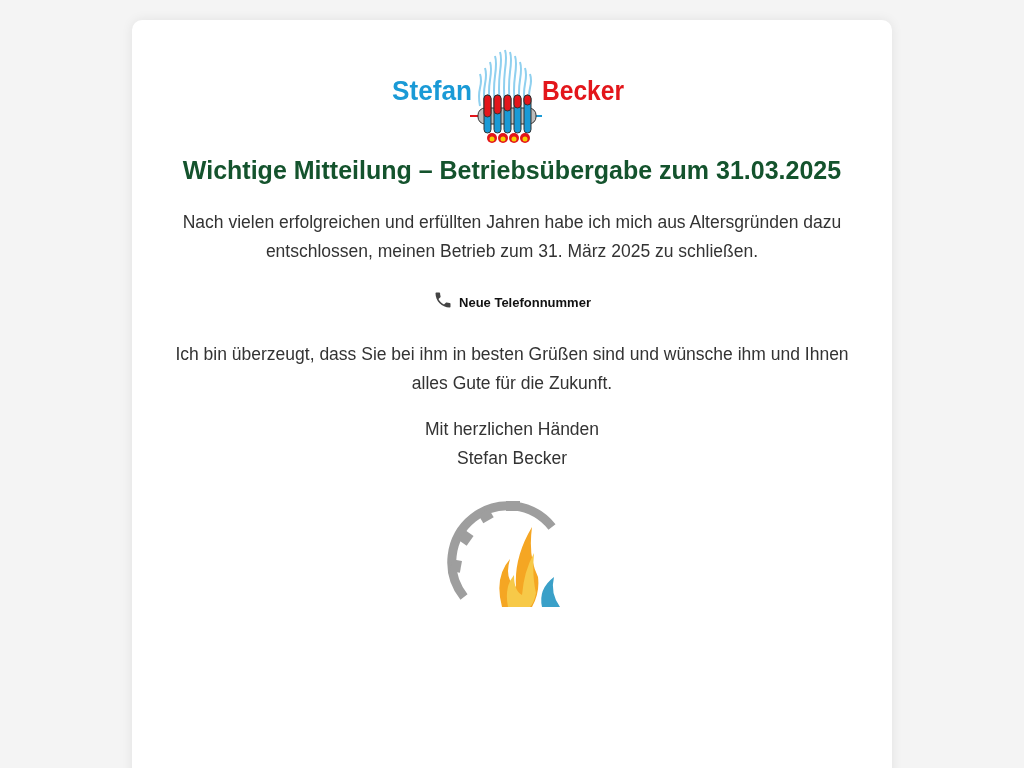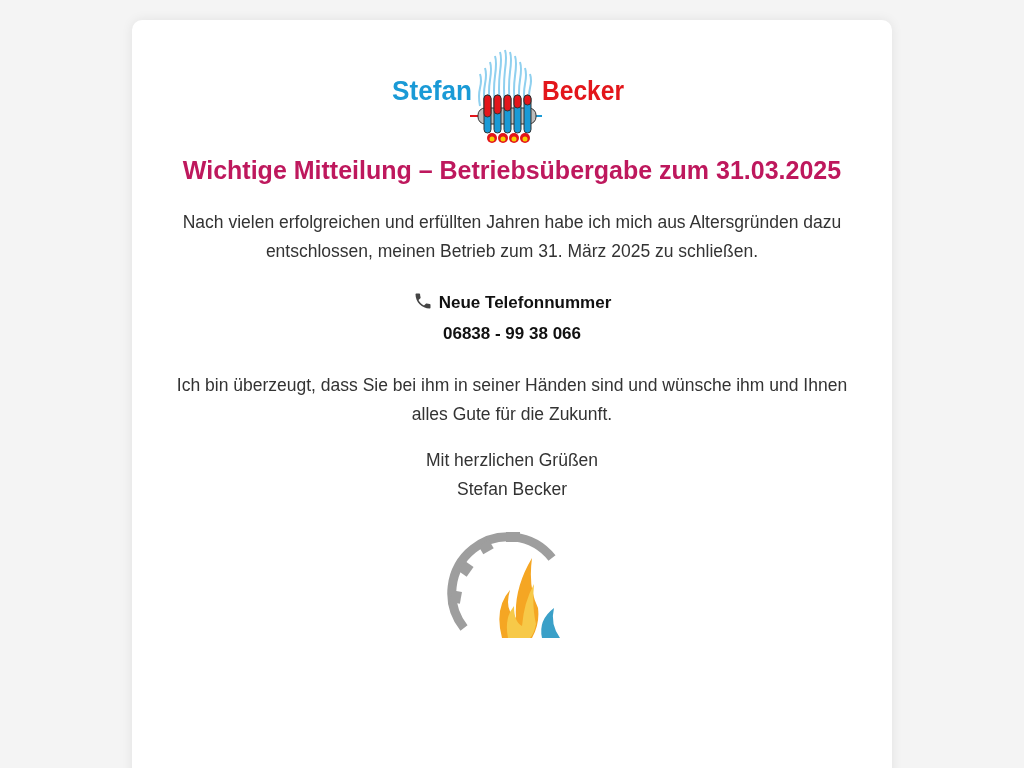--- a/index.html
+++ b/index.html
@@ -28,34 +28,34 @@
     .logo {
       display: block;
       margin: 0 auto;
       width: 240px;
       height: 96px;
     }
     h1 {
       margin: 10px 0 22px 0;
       font-size: 25px;
       font-weight: bold;
-      color: #be185d;
+      color: #14532d;
       line-height: 32px;
     }
     p {
       margin: 8px 0 16px 0;
       font-size: 17.5px;
       line-height: 28.5px;
       color: #333333;
     }
     .phone-block {
       margin: 22px 0 22px 0;
       color: #111111;
       font-weight: bold;
-      font-size: 17px;
+      font-size: 13px;
       line-height: 31px;
     }
     .phone-icon { display: inline-block; vertical-align: -3px; margin-right: 6px; }
     .closing { margin-top: 18px; }
     .sign { font-weight: normal; }
     .footer-logo {
       display: block;
       margin: 24px auto 0 auto;
       width: 140px;
       height: 110px;
@@ -119,27 +119,26 @@
   <h1>Wichtige Mitteilung – Betriebsübergabe zum 31.03.2025</h1>
 
   <p>Nach vielen erfolgreichen und erfüllten Jahren habe ich mich aus Altersgründen dazu entschlossen, meinen Betrieb zum 31. März 2025 zu schließen.</p>
 
   <div class="phone-block">
     <div>
       <svg class="phone-icon" width="20" height="20" viewBox="0 0 24 24">
         <path fill="#444" d="M6.6 10.8c1.4 2.8 3.8 5.1 6.6 6.6l2.2-2.2c.3-.3.7-.4 1-.2 1.1.4 2.3.6 3.6.6.6 0 1 .4 1 1V20c0 .6-.4 1-1 1C10.6 21 3 13.4 3 4c0-.6.4-1 1-1h3.5c.6 0 1 .4 1 1 0 1.3.2 2.5.6 3.6.1.3 0 .7-.2 1l-2.3 2.2z"></path>
       </svg><span>Neue Telefonnummer</span>
     </div>
-    <div>06838 - 99 38 066</div>
   </div>
 
-  <p>Ich bin überzeugt, dass Sie bei ihm in seiner Händen sind und wünsche ihm und Ihnen alles Gute für die Zukunft.</p>
+  <p>Ich bin überzeugt, dass Sie bei ihm in besten Grüßen sind und wünsche ihm und Ihnen alles Gute für die Zukunft.</p>
 
   <p class="closing" style="line-height:29px;">
-    <span>Mit herzlichen Grüßen</span><br>
+    <span>Mit herzlichen Händen</span><br>
     <span class="sign">Stefan Becker</span>
   </p>
 
   <svg class="footer-logo" viewBox="0 0 140 110">
 
     <path d="M22 100 A50 50 0 0 1 110 30" fill="none" stroke="#9e9e9e" stroke-width="9"></path>
     <g fill="#9e9e9e">
       <rect x="64" y="4" width="14" height="10"></rect>
       <rect x="38" y="14" width="12" height="10" transform="rotate(-30 44 19)"></rect>
       <rect x="18" y="36" width="12" height="10" transform="rotate(-55 24 41)"></rect>

